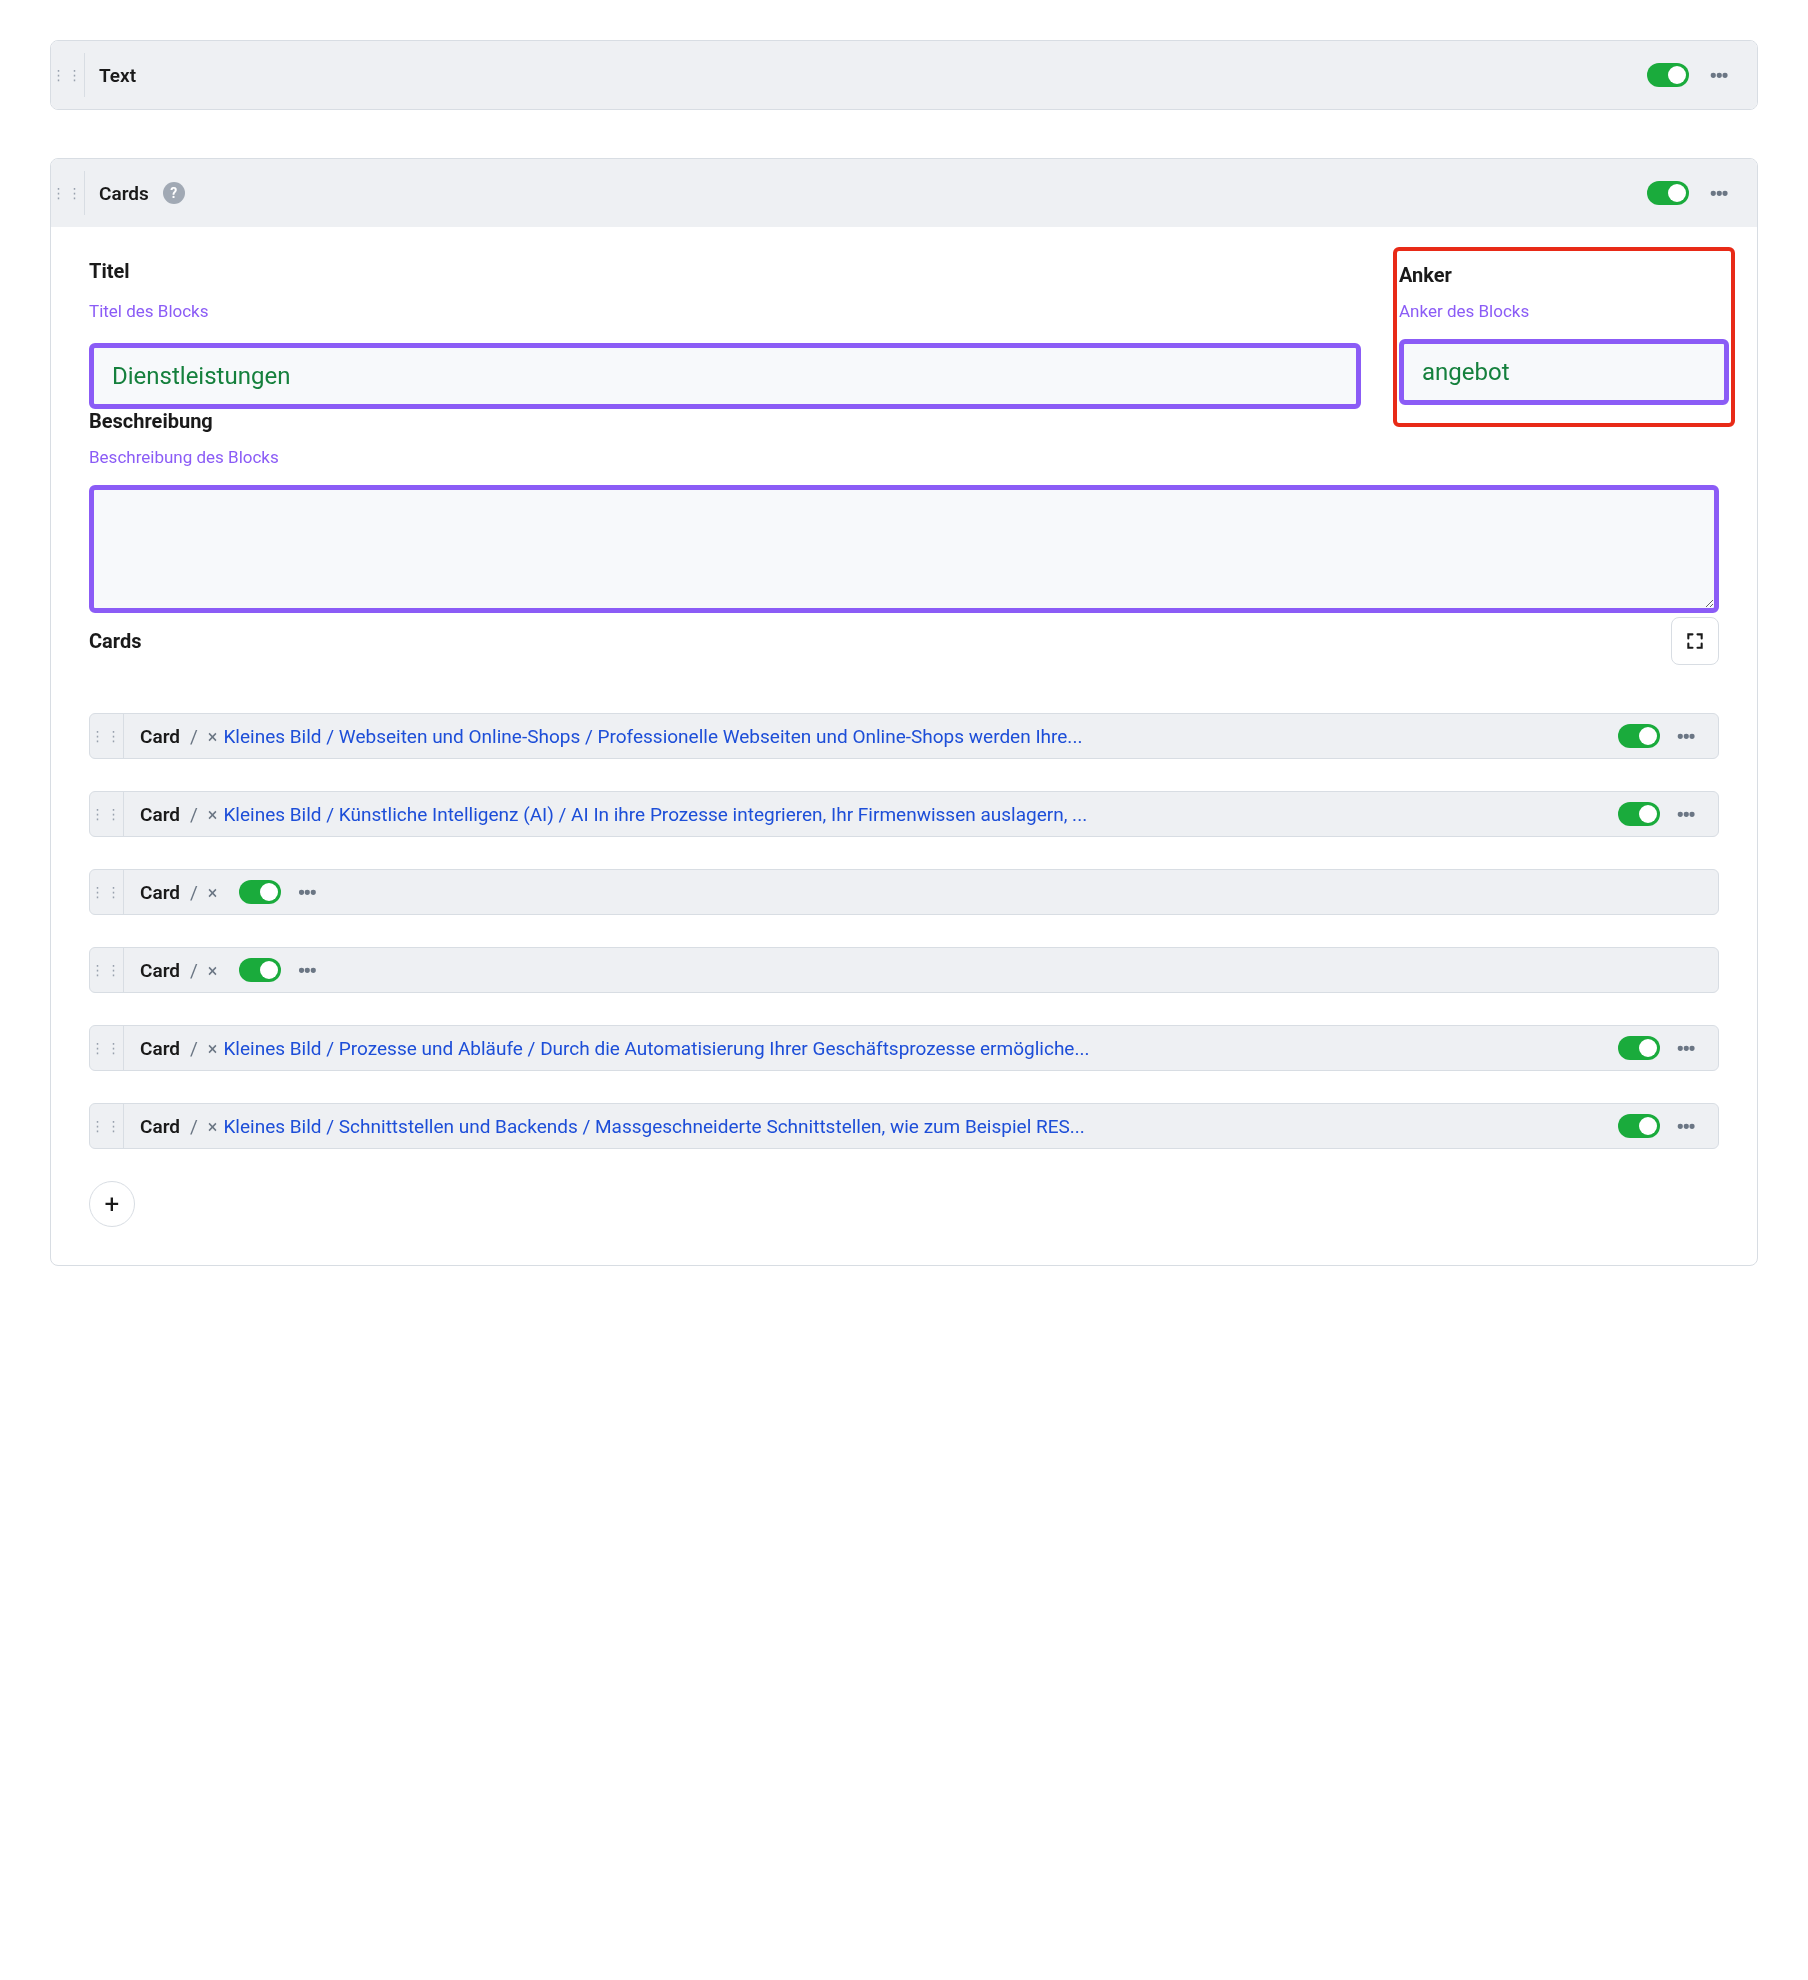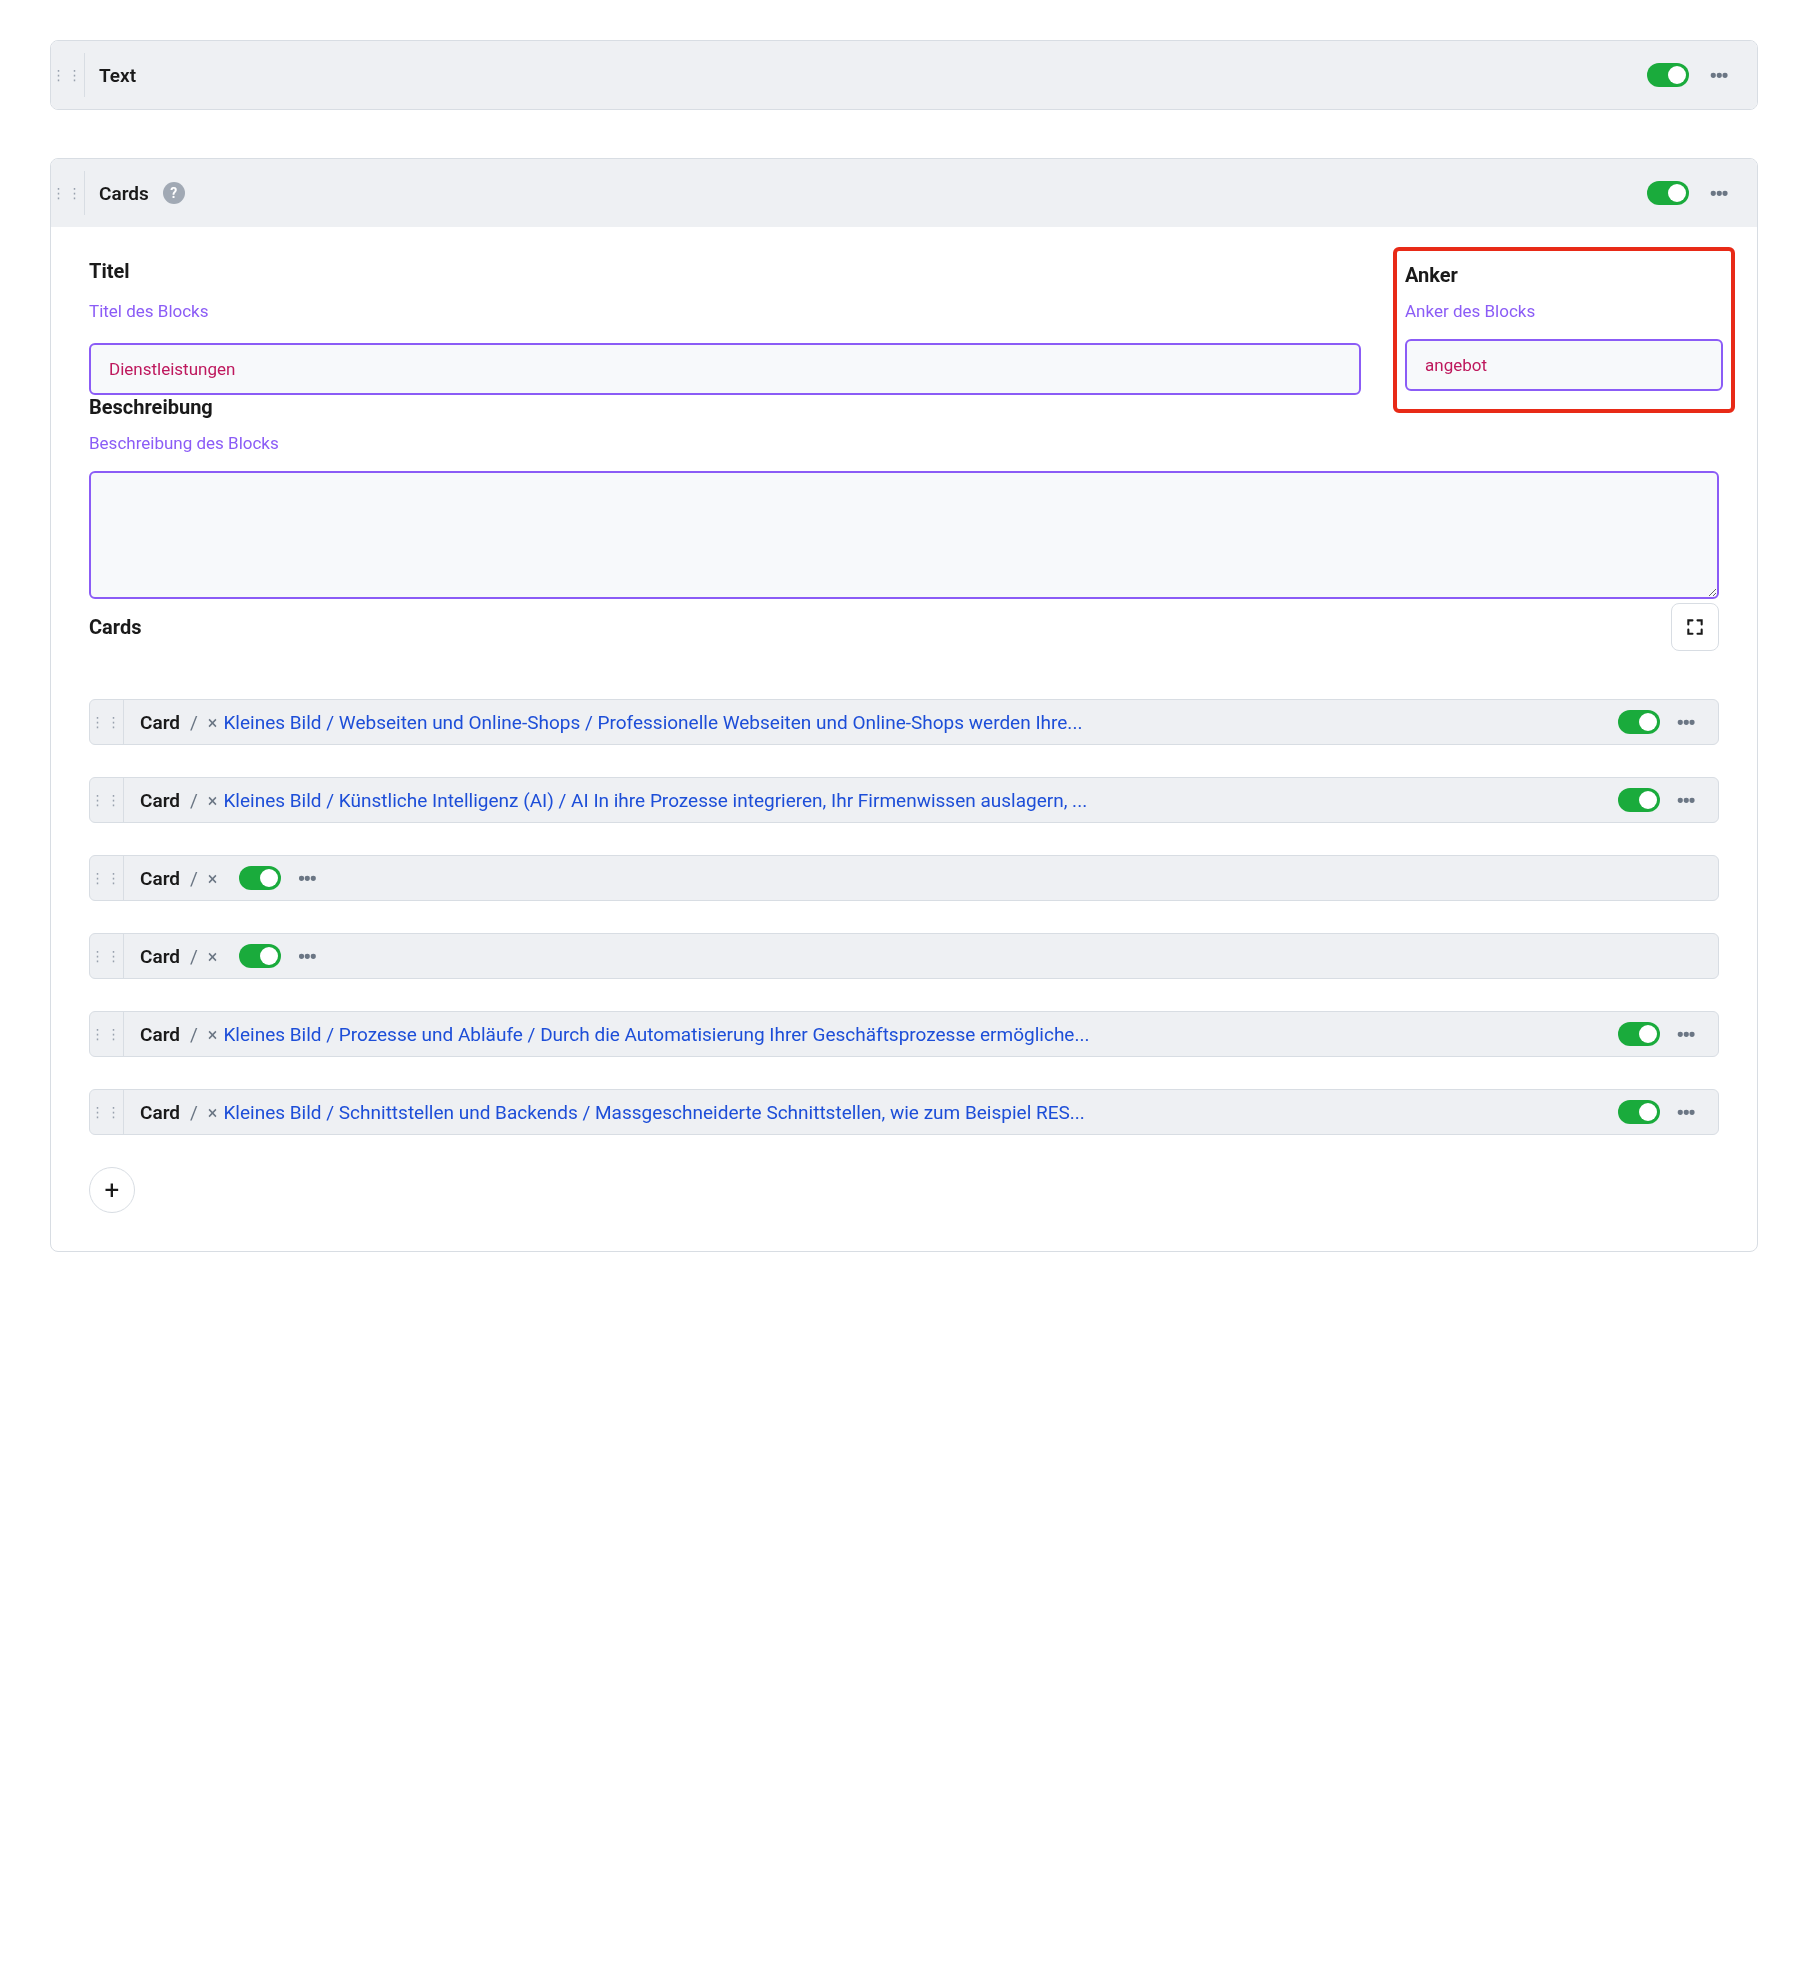--- a/index.html
+++ b/index.html
@@ -81,43 +81,43 @@
     padding: 0 6px;
     font-weight: 700;
   }
   .block-body { padding: 32px 38px 38px; }
   .row { display: flex; gap: 48px; }
   .field { flex: 1; display: flex; flex-direction: column; justify-content: space-between; }
   .field-narrow { flex: 0 0 310px; }
   .highlight-red {
     border: 4px solid #e82a17;
     border-radius: 6px;
-    padding: 12px 8px 18px;
+    padding: 12px 2px 18px;
     margin: -12px -16px -18px;
   }
   .field-label {
     font-weight: 700;
     font-size: 20px;
     margin-bottom: 14px;
     color: #1a1a1a;
   }
   .field-sub {
     font-size: 17px;
     color: #8b5cf6;
     margin-bottom: 18px;
   }
   .text-input, .textarea {
     width: 100%;
-    border: 2px solid #8b5cf6;
+    border: 5px solid #8b5cf6;
     background: #f7f9fb;
     border-radius: 6px;
     padding: 14px 18px;
-    font-size: 17px;
+    font-size: 24px;
     font-family: inherit;
-    color: #be185d;
+    color: #15803d;
   }
   .textarea { min-height: 128px; resize: vertical; }
   .section { }
   .section-head {
     display: flex;
     align-items: center;
     margin-bottom: 48px;
   }
   .section-title { font-weight: 700; font-size: 20px; }
   .expand-btn {

